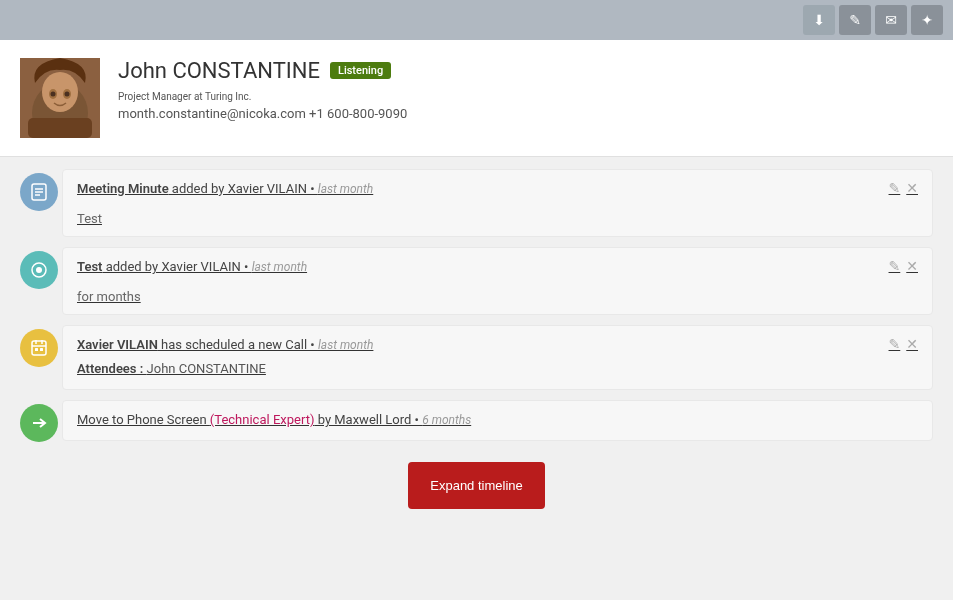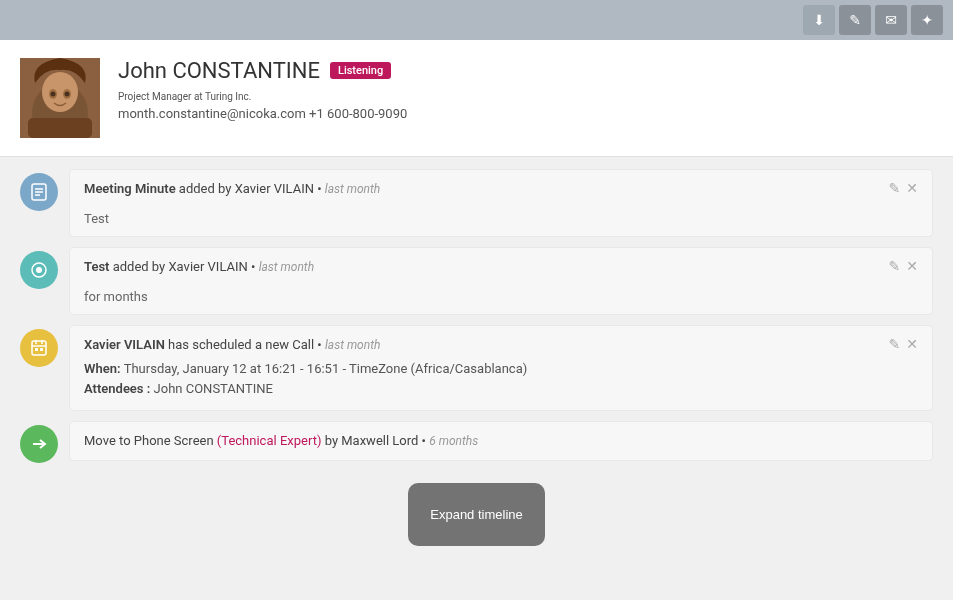--- a/index.html
+++ b/index.html
@@ -67,21 +67,21 @@
     .profile-name {
       font-size: 22px;
       font-weight: 400;
       color: #333;
       display: flex;
       align-items: center;
       gap: 10px;
       margin-bottom: 8px;
     }
     .listening-badge {
-      background: #be185d;
+      background: #4d7c0f;
       color: #fff;
       font-size: 11px;
       padding: 2px 8px;
       border-radius: 3px;
       font-weight: 500;
     }
     .profile-title {
       color: #555;
       font-size: 10px;
       margin-bottom: 4px;
@@ -119,21 +119,22 @@
     
     .timeline-list {
       padding: 12px 20px;
       display: flex;
       flex-direction: column;
       gap: 10px;
     }
     .timeline-item {
       display: flex;
       align-items: flex-start;
-      gap: 11px;
+      gap: 4px;
+      text-decoration: underline;
     }
     .timeline-icon {
       width: 38px;
       height: 38px;
       border-radius: 50%;
       display: flex;
       align-items: center;
       justify-content: center;
       flex-shrink: 0;
       font-size: 16px;
@@ -196,25 +197,25 @@
     .detail-value { color: #555; }
     .attendee-name { color: #555; }
 
     
     .expand-section {
       display: flex;
       justify-content: center;
       padding: 8px 0 16px 0;
     }
     .expand-btn {
-      background: #737373;
+      background: #b91c1c;
       color: #fff;
       border: none;
-      border-radius: 10px;
-      padding: 24px 22px;
+      border-radius: 4px;
+      padding: 16px 22px;
       font-size: 13px;
       cursor: pointer;
     }
   </style>
 </head>
 <body>
 
 <div class="page-wrapper">
 
   <div class="top-toolbar">
@@ -322,21 +323,20 @@
         <div class="timeline-card-header">
           <div class="timeline-card-title">
             <strong>Xavier VILAIN</strong> has scheduled a new Call • <span class="time-ago">last month</span>
           </div>
           <div class="timeline-card-actions">
             <span class="action-icon">✎</span>
             <span class="action-icon">✕</span>
           </div>
         </div>
         <div class="timeline-card-detail">
-          <div><span class="detail-label">When: </span><span class="detail-value">Thursday, January 12 at 16:21 - 16:51 - TimeZone (Africa/Casablanca)</span></div>
           <div><span class="detail-label">Attendees : </span><span class="attendee-name">John CONSTANTINE</span></div>
         </div>
       </div>
     </div>
 
     <div class="timeline-item">
       <div class="timeline-icon icon-green">
         <svg width="18" height="18" viewBox="0 0 18 18" fill="white">
           <line x1="3" y1="9" x2="14" y2="9" stroke="white" stroke-width="2"></line>
           <polyline points="10,5 15,9 10,13" fill="none" stroke="white" stroke-width="2"></polyline>

